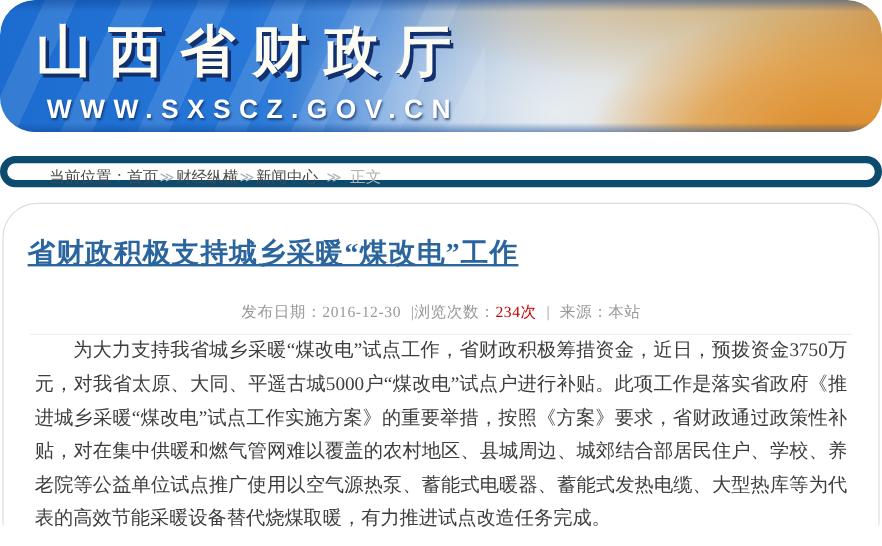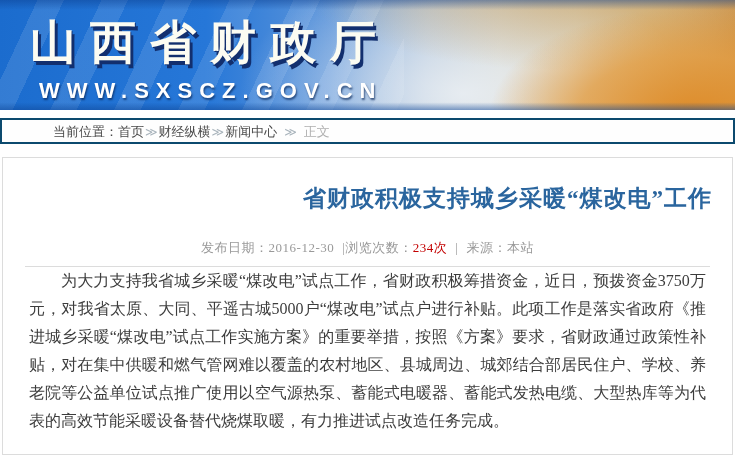--- a/index.html
+++ b/index.html
@@ -1,15 +1,15 @@
 <!DOCTYPE html>
 <html lang="zh"><head>
 <meta charset="utf-8">
 <style>
-  * { margin: 0; padding: 0; box-sizing: border-box; }
+  * { margin: 0; padding: 0; box-sizing: border-box; border-radius: 29px; }
   html, body { background: #ffffff; }
   body {
     width: 735px; height: 455px; overflow: hidden;
     font-family: "Liberation Sans", "DejaVu Sans", sans-serif;
   }
   .page { width: 735px; height: 455px; background: #fff; }
 
   
   .banner {
     position: relative; height: 110px; overflow: hidden;
@@ -38,42 +38,43 @@
   }
   .site-url {
     position: absolute; z-index: 2; left: 39px; top: 78px;
     font-size: 22px; font-weight: bold; color: #ffffff;
     letter-spacing: 7px; white-space: nowrap;
     text-shadow: 1px 2px 2px rgba(10,40,90,0.7);
   }
 
   
   .crumbbar {
-    height: 26px; margin-top: 8px;
-    border: 2px solid #0c4a6e; background: #fefefe;
-    padding-left: 51px; line-height: 24px;
+    height: 26px; margin-top: 20px;
+    border: 6px solid #0c4a6e; background: #fefefe;
+    padding-left: 35px; line-height: 24px;
     font-size: 13px; color: #4a4a4a;
     white-space: nowrap;
   }
   .crumbbar a { color: #4a4a4a; text-decoration: none; cursor: pointer; }
   .crumb-sep { color: #a9b4bc; margin: 0 1px; font-size: 12px; }
   .crumb-sep.wide { margin: 0 7px; }
   .crumb-current { color: #b0b0b0; }
 
   
   .content-box {
     margin: 13px 2px 0; height: 298px;
     border: 1px solid #dcdcdc; background: #fff;
     overflow: hidden;
   }
   .article-title {
-    margin: 25px 20px 10px; text-align: right;
+    margin: 25px 20px 10px; text-align: left;
     font-family: "Liberation Serif", "DejaVu Serif", serif;
     font-size: 23px; font-weight: bold; color: #2a659e;
     letter-spacing: 1px;
+    text-decoration: underline;
   }
   .article-meta {
     margin-top: 25px; text-align: center;
     font-family: "Liberation Serif", "DejaVu Serif", serif;
     font-size: 13px; color: #999999; letter-spacing: 0.5px;
   }
   .article-meta .gap { display: inline-block; width: 8px; }
   .views-count { color: #c30000; }
   .divider {
     border: none; border-top: 1px solid #dcdcdc;

